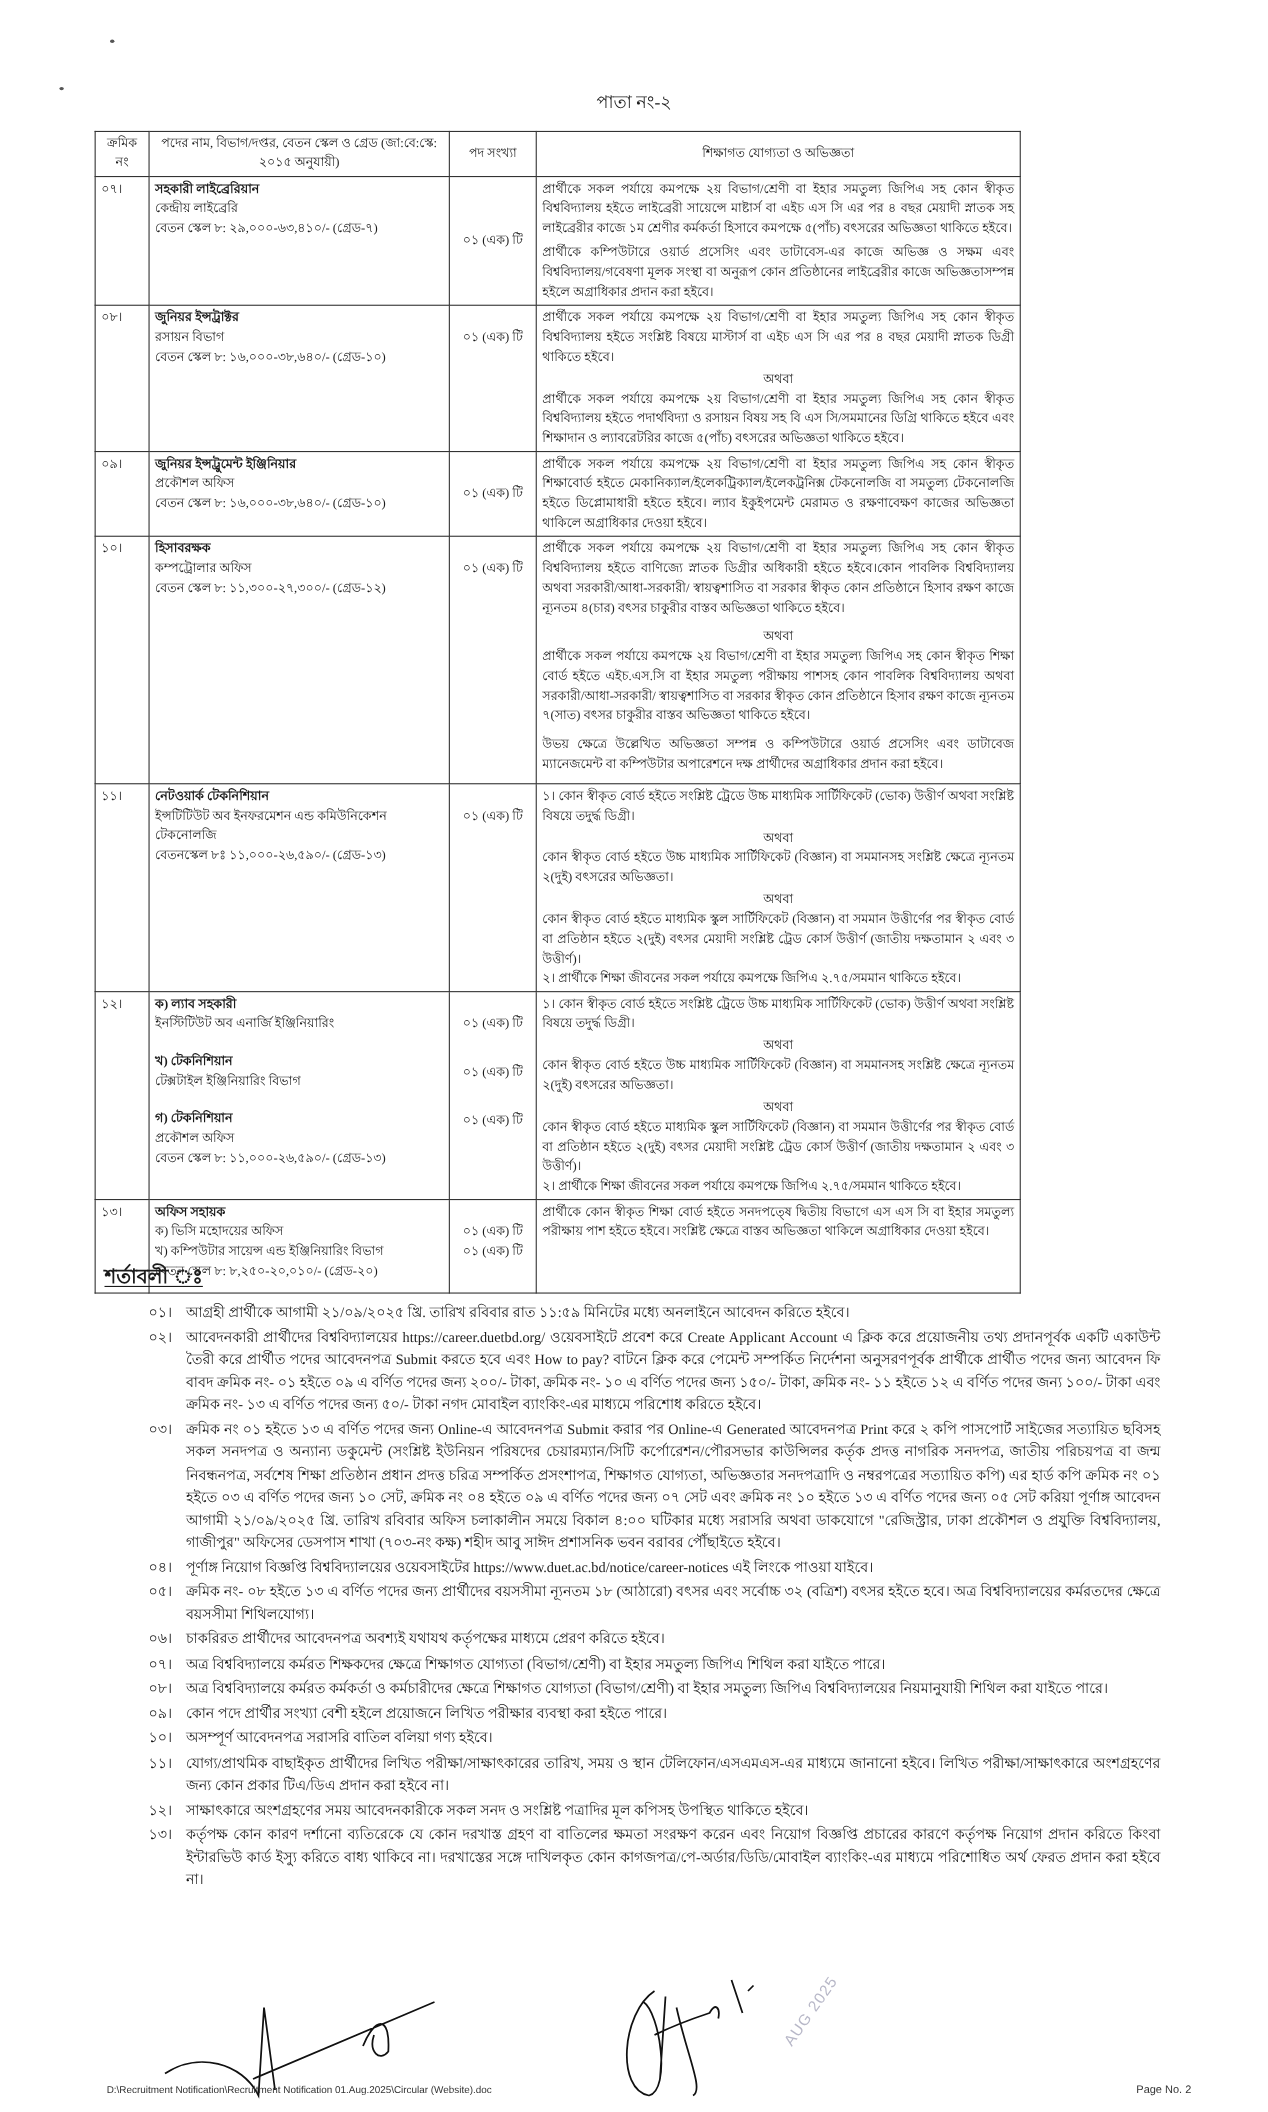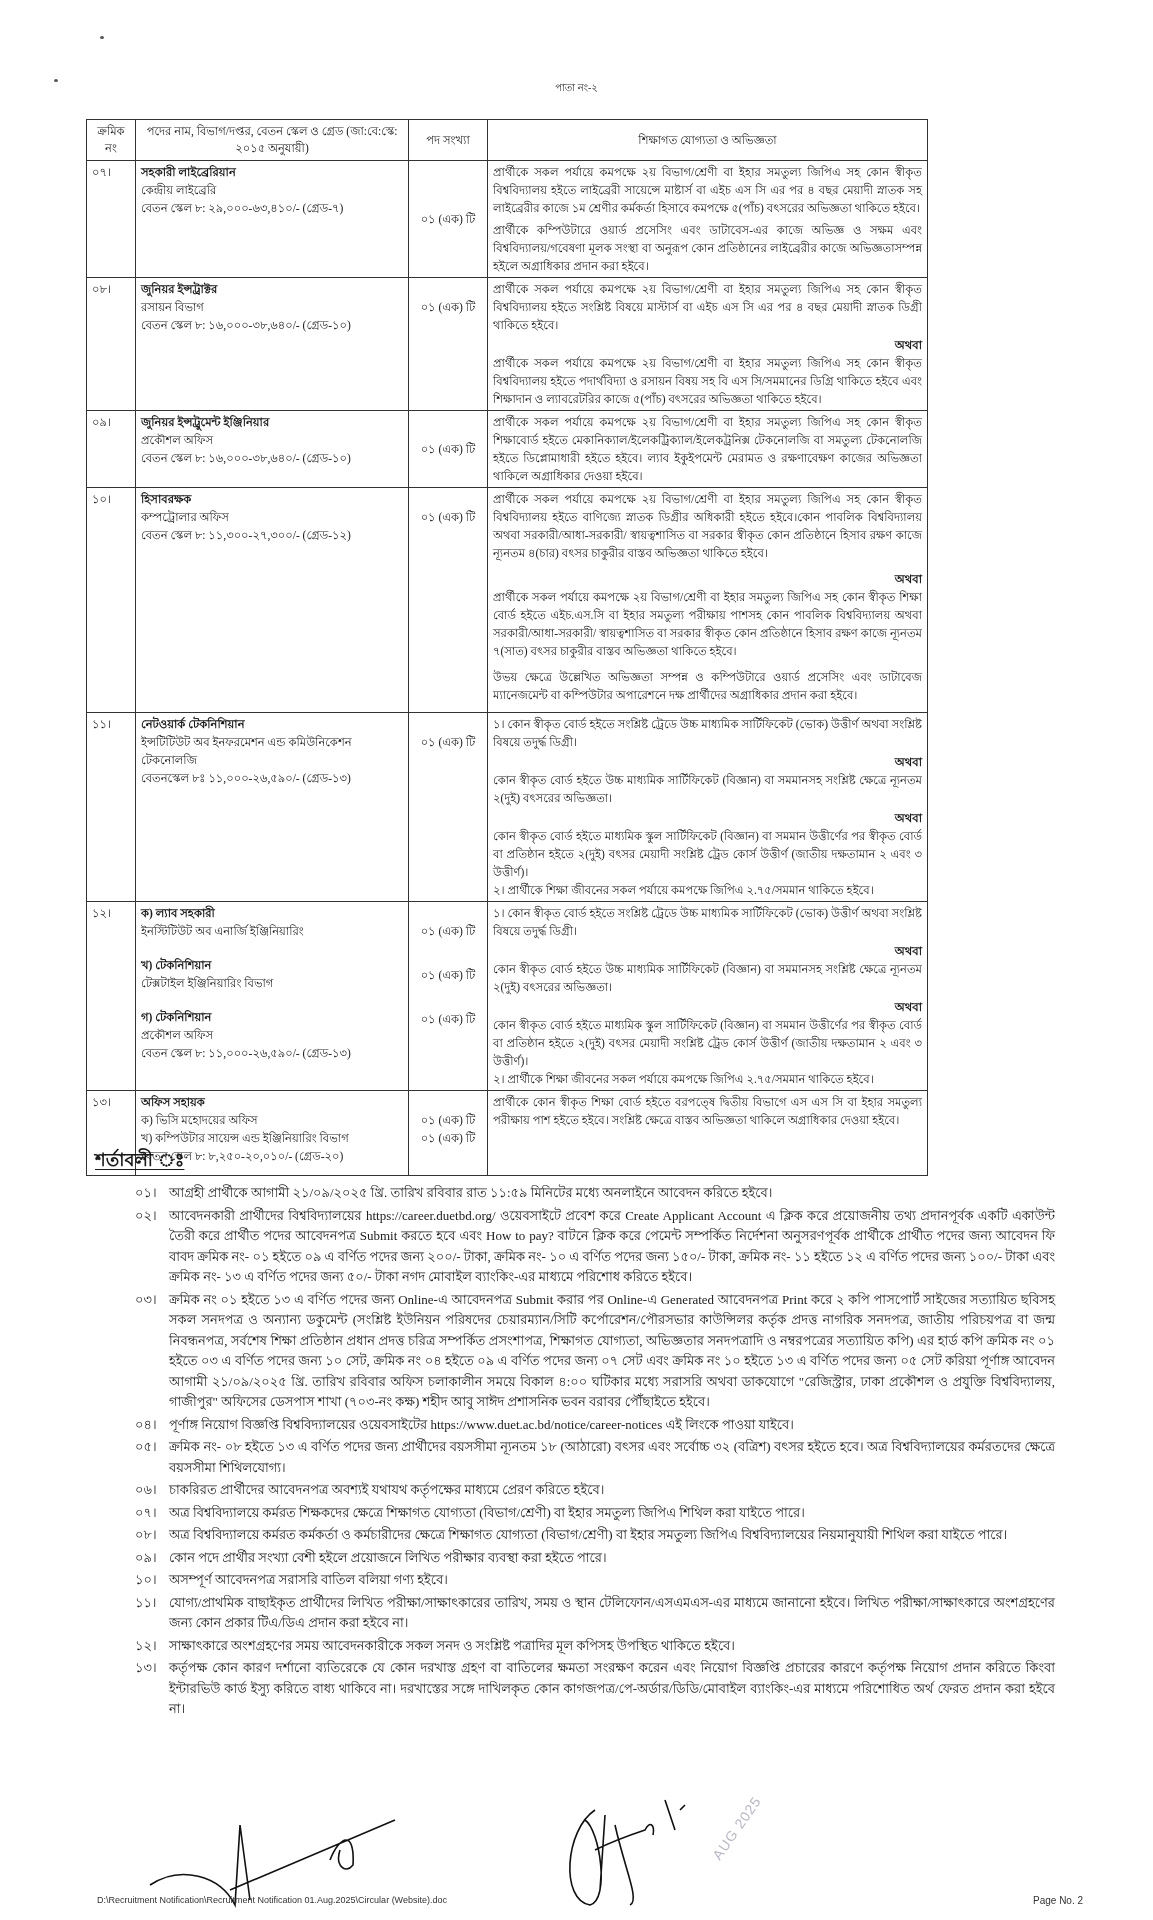--- a/index.html
+++ b/index.html
@@ -2,35 +2,35 @@
 <html><head>
 <meta charset="utf-8">
 <style>
   html, body { margin: 0; padding: 0; }
   body {
     width: 1153px; height: 1920px; background: #ffffff; position: relative;
     font-family: "Liberation Serif", "DejaVu Serif", serif; color: #1a1a1a;
     overflow: hidden;
   }
   .speck { position: absolute; background: #555; border-radius: 50%; }
-  .page-number { position: absolute; top: 80px; left: 0; width: 1153px; text-align: center; font-size: 10px; }
+  .page-number { position: absolute; top: 80px; left: 0; width: 1153px; text-align: center; font-size: 16px; }
   table.posts {
     position: absolute; left: 86px; top: 119px; width: 842px;
     border-collapse: collapse; font-size: 11.5px; line-height: 18px;
   }
   table.posts th, table.posts td { border: 1.2px solid #333; vertical-align: top; padding: 2px 5px; }
   table.posts th { font-weight: normal; text-align: center; vertical-align: middle; height: 36px; line-height: 17px; }
   .c-serial { width: 38px; }
   .c-name { width: 262px; }
   .c-count { width: 68px; text-align: center; }
   .c-qual { text-align: justify; }
   .post-title { font-weight: bold; }
   .count-cell { text-align: center; vertical-align: middle !important; white-space: nowrap; }
   .count-stack { text-align: center; white-space: nowrap; }
-  .or-label { text-align: right; font-weight: bold; margin-top: 2px; }
+  .or-label { text-align: center; font-weight: normal; margin-top: 2px; }
   .qpara { margin: 0; }
   .qpara + .qpara { margin-top: 4px; }
   .sub-post { margin-top: 16px; }
   .terms-heading {
     position: absolute; left: 95px; top: 1146px; font-size: 18px; font-weight: bold;
     text-decoration: underline; text-underline-offset: 3px;
   }
   .terms { position: absolute; left: 95px; top: 1183px; width: 960px; font-size: 13px; line-height: 20.5px; }
   .term { display: flex; margin-bottom: 2px; margin-left: 40px; }
   .term-num { width: 34px; flex: none; }
@@ -173,21 +173,21 @@
         <div class="post-title">অফিস সহায়ক</div>
         <div>ক) ভিসি মহোদয়ের অফিস</div>
         <div>খ) কম্পিউটার সায়েন্স এন্ড ইঞ্জিনিয়ারিং বিভাগ</div>
         <div>বেতন স্কেল ৮: ৮,২৫০-২০,০১০/- (গ্রেড-২০)</div>
       </td>
       <td>
         <div class="count-stack" style="margin-top:18px;">০১ (এক) টি</div>
         <div class="count-stack">০১ (এক) টি</div>
       </td>
       <td class="c-qual">
-        <p class="qpara">প্রার্থীকে কোন স্বীকৃত শিক্ষা বোর্ড হইতে বরপত্ষে দ্বিতীয় বিভাগে এস এস সি বা ইহার সমতুল্য পরীক্ষায় পাশ হইতে হইবে। সংশ্লিষ্ট ক্ষেত্রে বাস্তব অভিজ্ঞতা থাকিলে অগ্রাধিকার দেওয়া হইবে।</p>
+        <p class="qpara">প্রার্থীকে কোন স্বীকৃত শিক্ষা বোর্ড হইতে সনদপত্ষে দ্বিতীয় বিভাগে এস এস সি বা ইহার সমতুল্য পরীক্ষায় পাশ হইতে হইবে। সংশ্লিষ্ট ক্ষেত্রে বাস্তব অভিজ্ঞতা থাকিলে অগ্রাধিকার দেওয়া হইবে।</p>
       </td>
     </tr>
   </tbody>
 </table>
 
 <div class="terms-heading">শর্তাবলী ঃ</div>
 
 <div class="terms">
   <div class="term">
       <span class="term-num">০১।</span>

